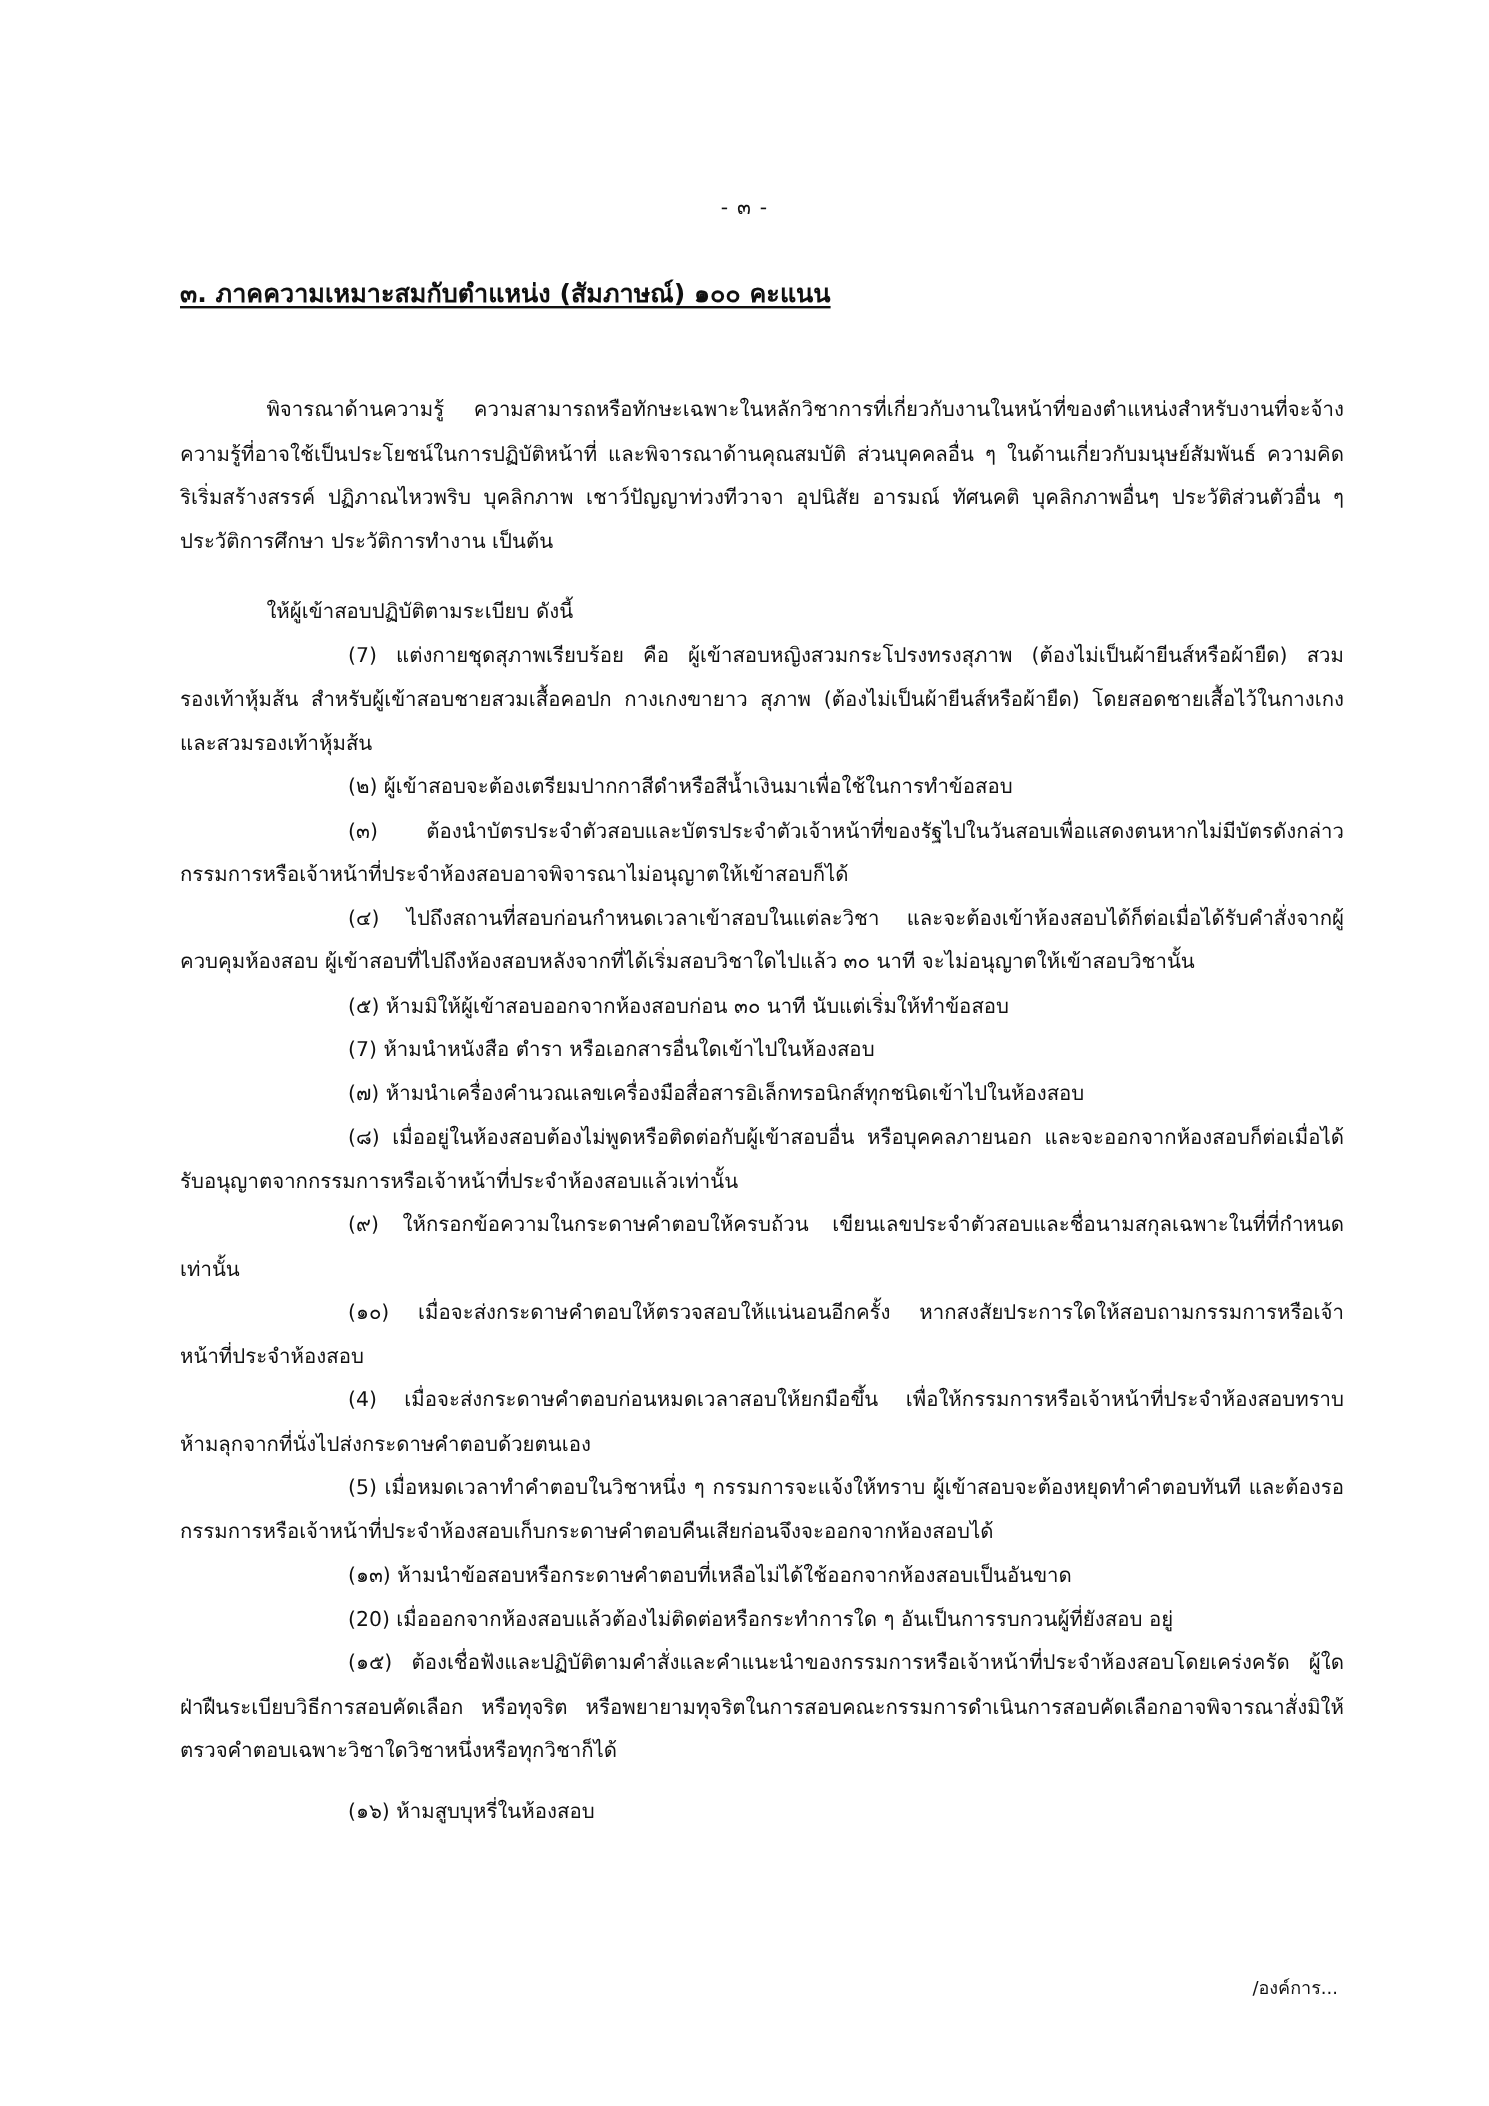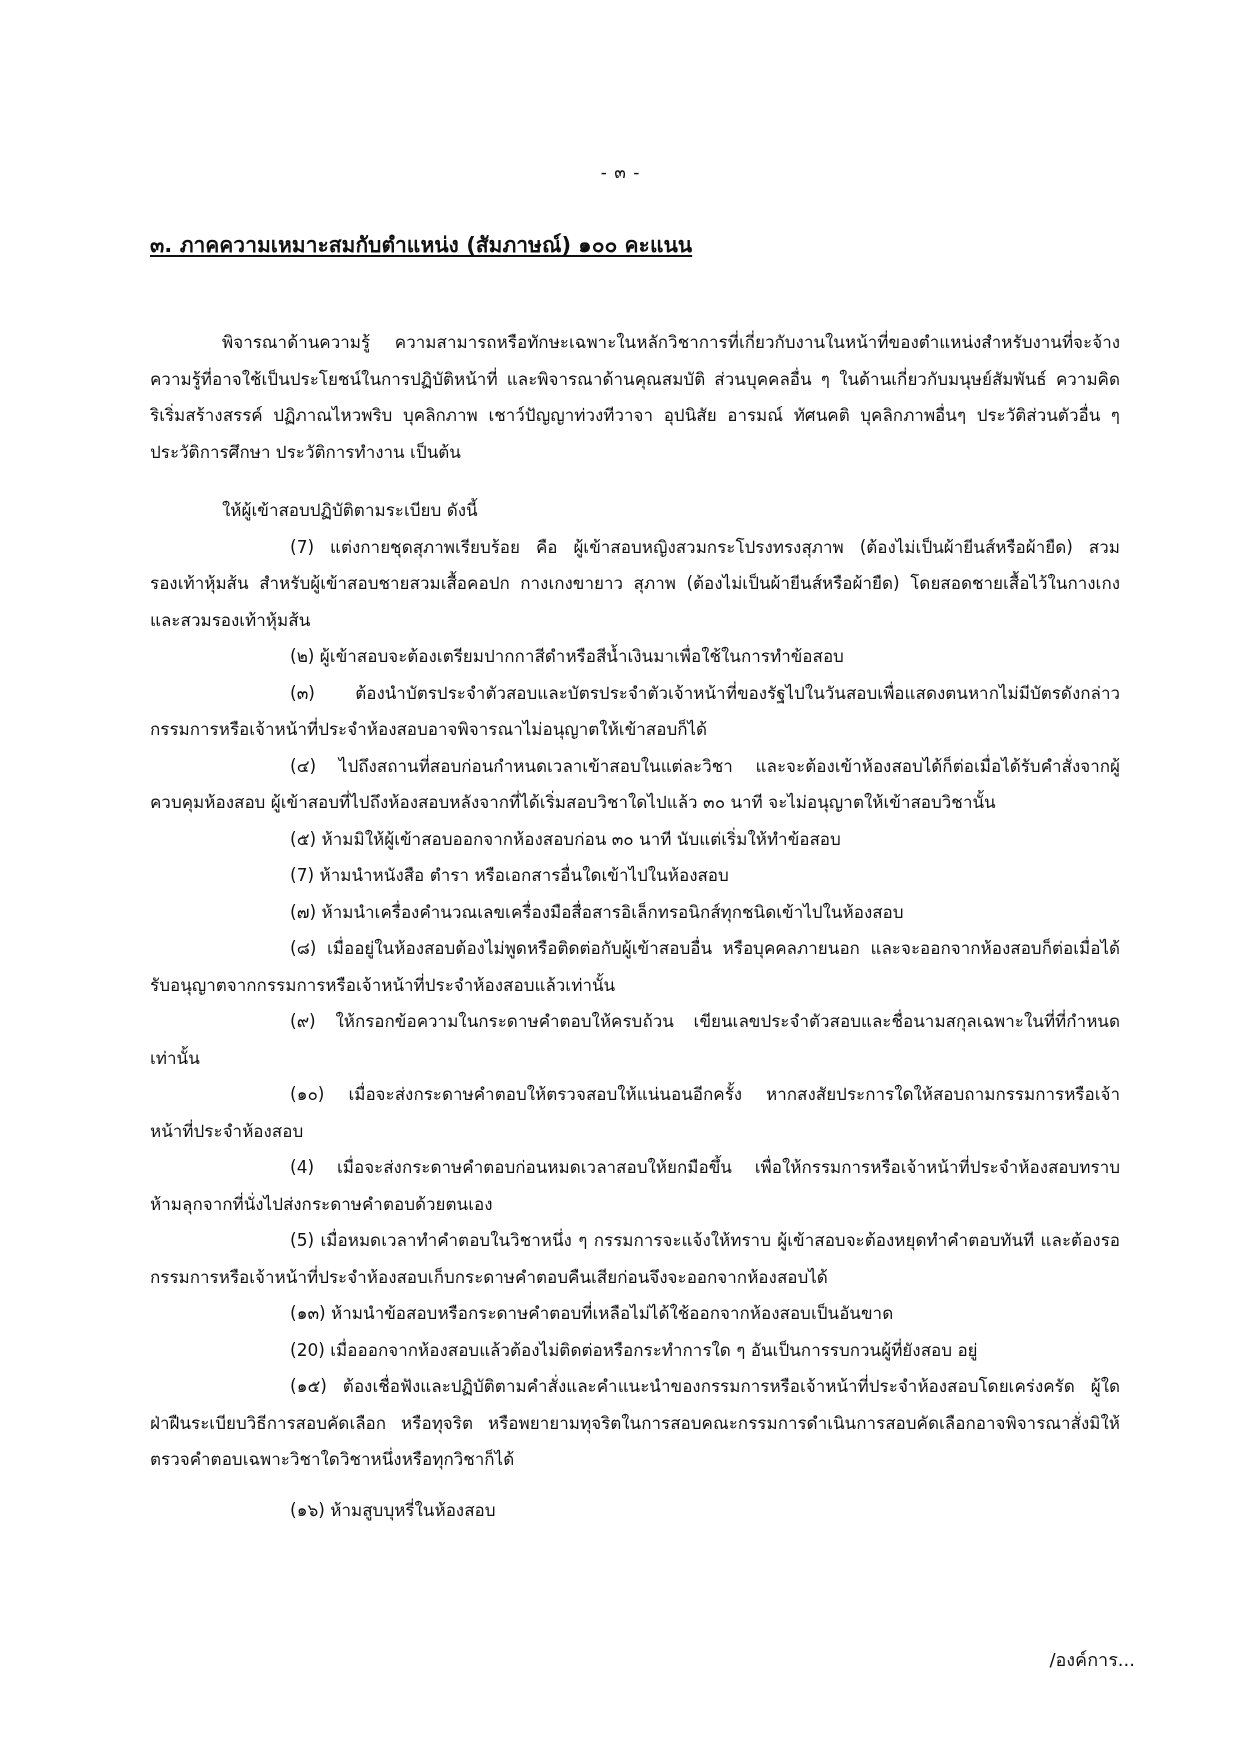--- a/index.html
+++ b/index.html
@@ -8,21 +8,21 @@
   .page-number { position: absolute; top: 158px; left: 0; width: 100%; text-align: center;
                  font-size: 17px; letter-spacing: 1px; }
   .heading { position: absolute; top: 228px; left: 150px; font-size: 21px; font-weight: bold;
              text-decoration: underline; text-underline-offset: 3px; }
   .body { position: absolute; left: 150px; width: 970px; top: 288px; font-size: 17px; line-height: 36.5px; margin-top: 36px; }
   .para { margin: 0; text-align: justify; }
   .indent1 { text-indent: 72px; }
   .item { margin: 0; text-indent: 140px; text-align: justify; }
   .gap { height: 14px; }
   .gap-lg { height: 22px; }
-  .footer { position: absolute; top: 1645px; right: 106px; font-size: 18px; }
+  .footer { position: absolute; top: 1645px; right: 126px; font-size: 15px; }
 </style>
 </head>
 <body>
 
 <div class="page-number">- ๓ -</div>
 
 <div class="heading">๓. ภาคความเหมาะสมกับตำแหน่ง (สัมภาษณ์) ๑๐๐ คะแนน</div>
 
 <div class="body">
   <p class="para indent1">พิจารณาด้านความรู้ ความสามารถหรือทักษะเฉพาะในหลักวิชาการที่เกี่ยวกับงานในหน้าที่ของตำแหน่งสำหรับงานที่จะจ้าง ความรู้ที่อาจใช้เป็นประโยชน์ในการปฏิบัติหน้าที่ และพิจารณาด้านคุณสมบัติ ส่วนบุคคลอื่น ๆ ในด้านเกี่ยวกับมนุษย์สัมพันธ์ ความคิดริเริ่มสร้างสรรค์ ปฏิภาณไหวพริบ บุคลิกภาพ เชาว์ปัญญาท่วงทีวาจา อุปนิสัย อารมณ์ ทัศนคติ บุคลิกภาพอื่นๆ ประวัติส่วนตัวอื่น ๆ ประวัติการศึกษา ประวัติการทำงาน เป็นต้น</p>

